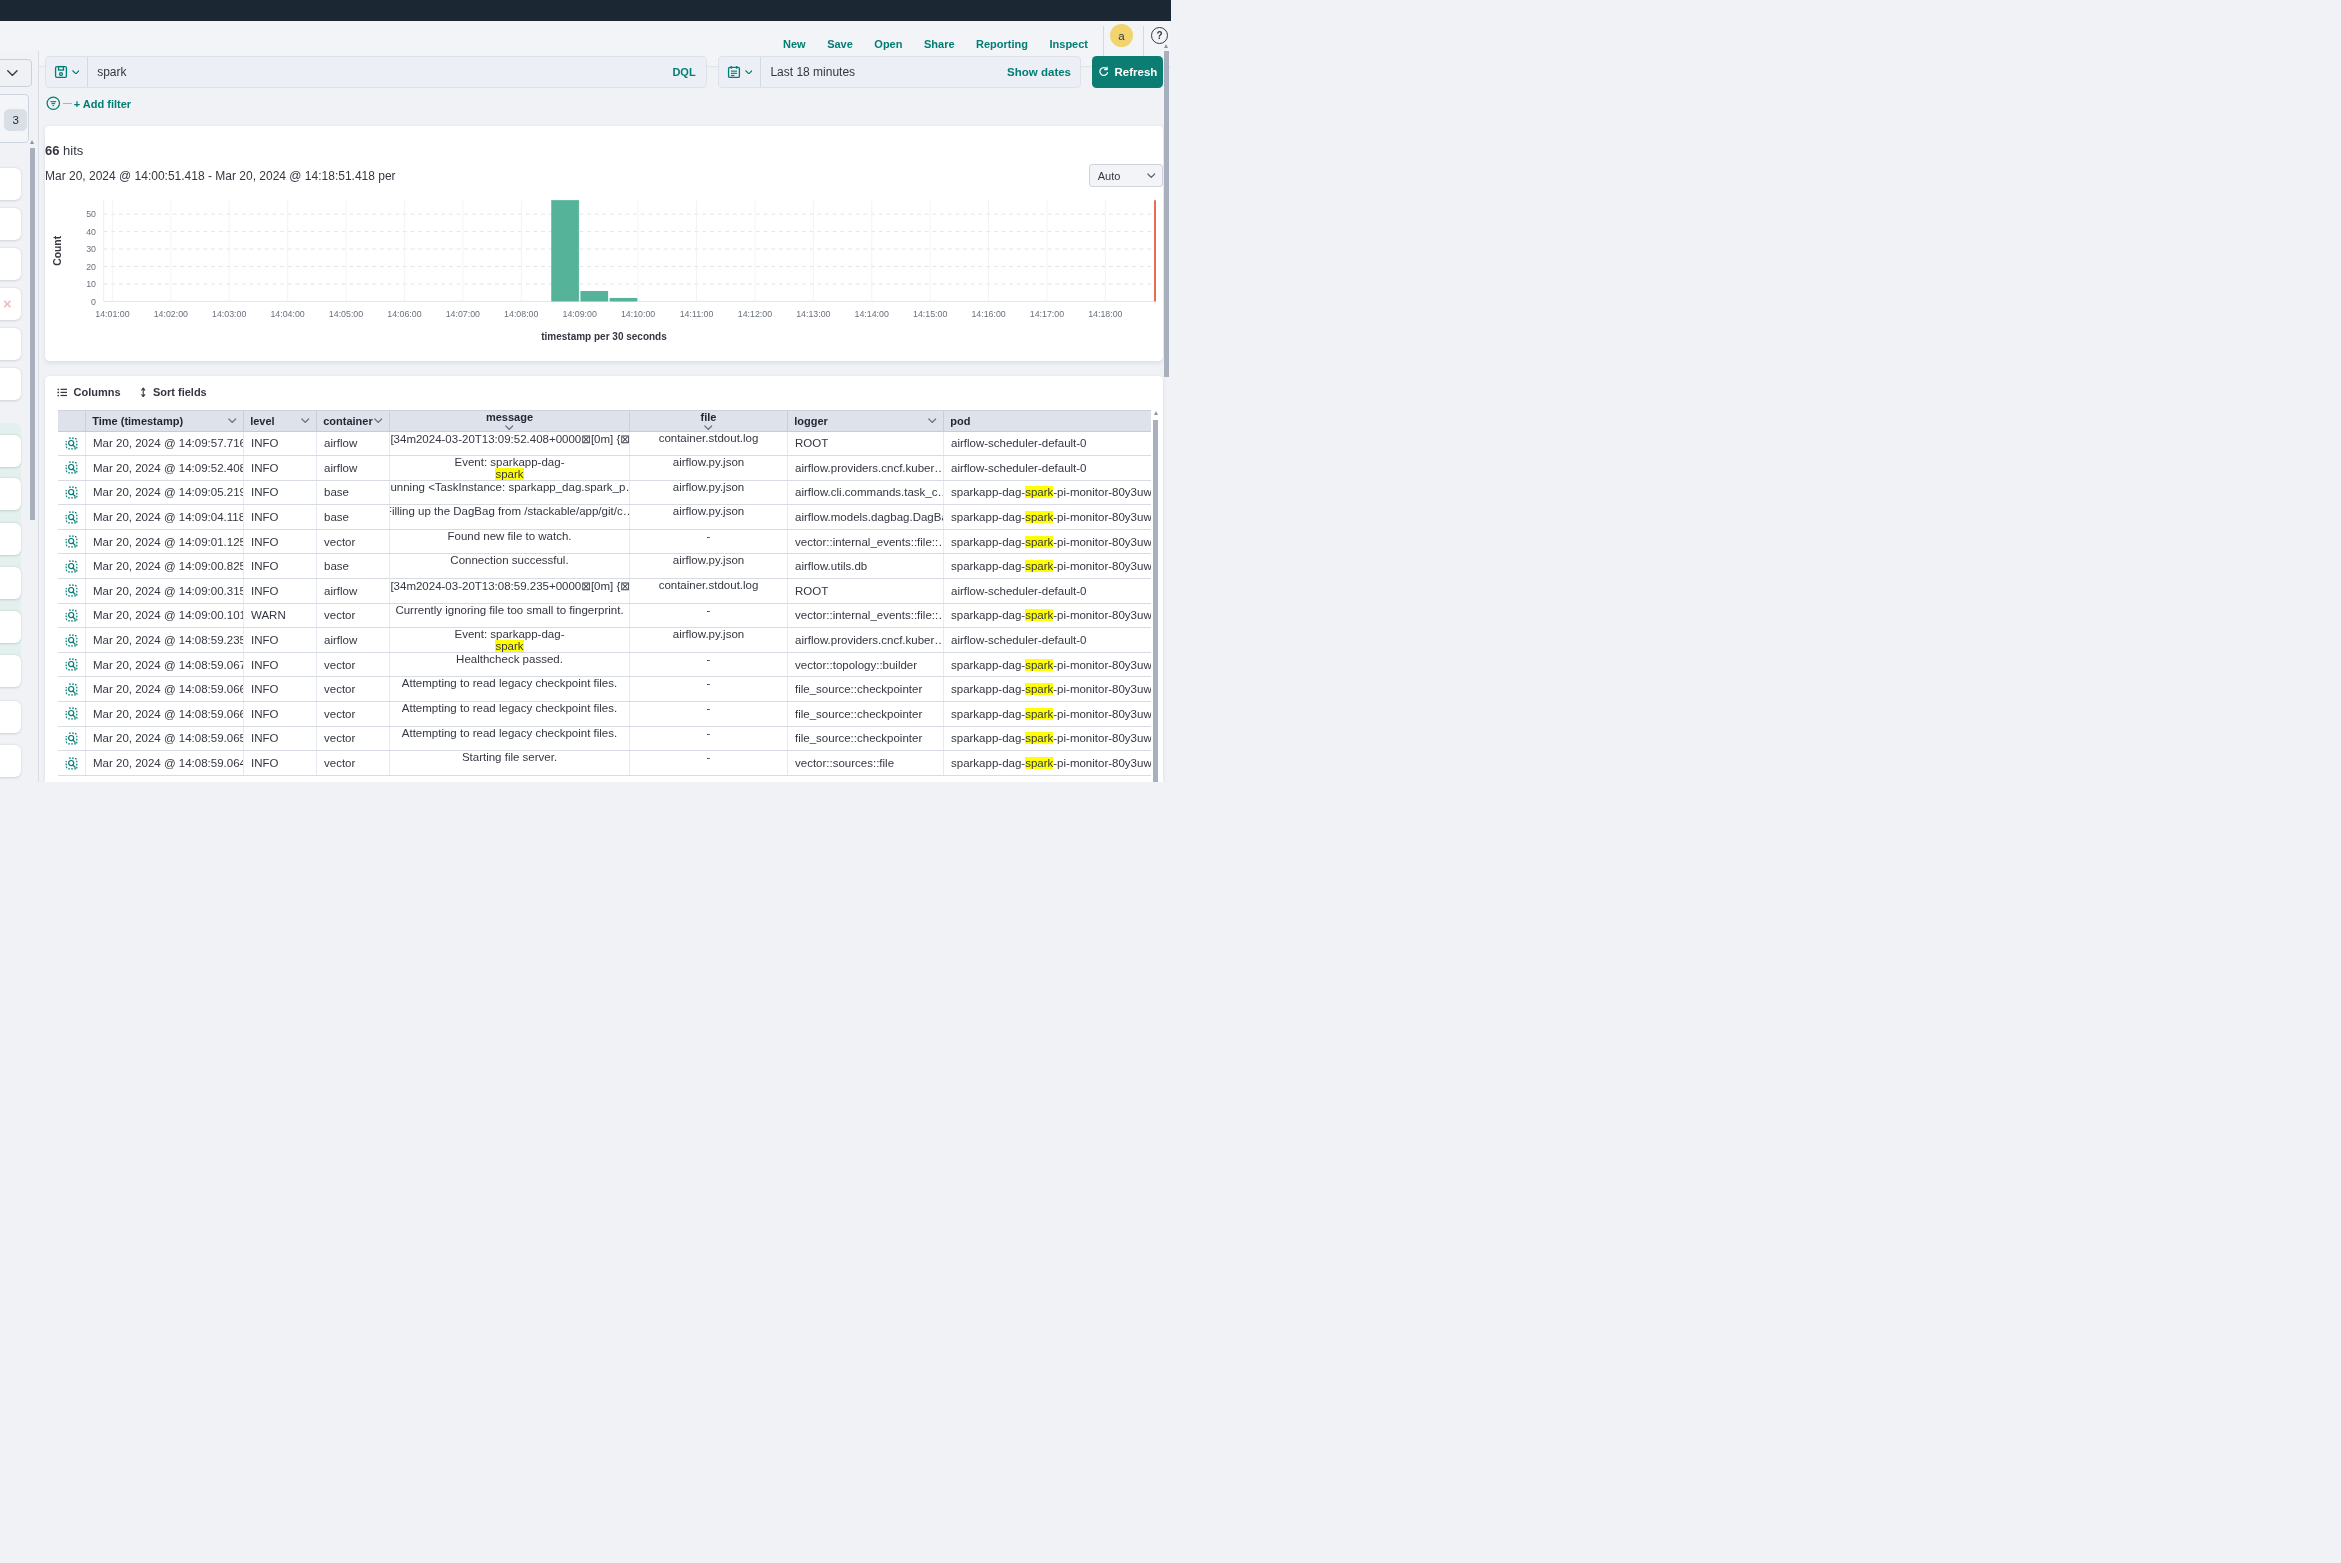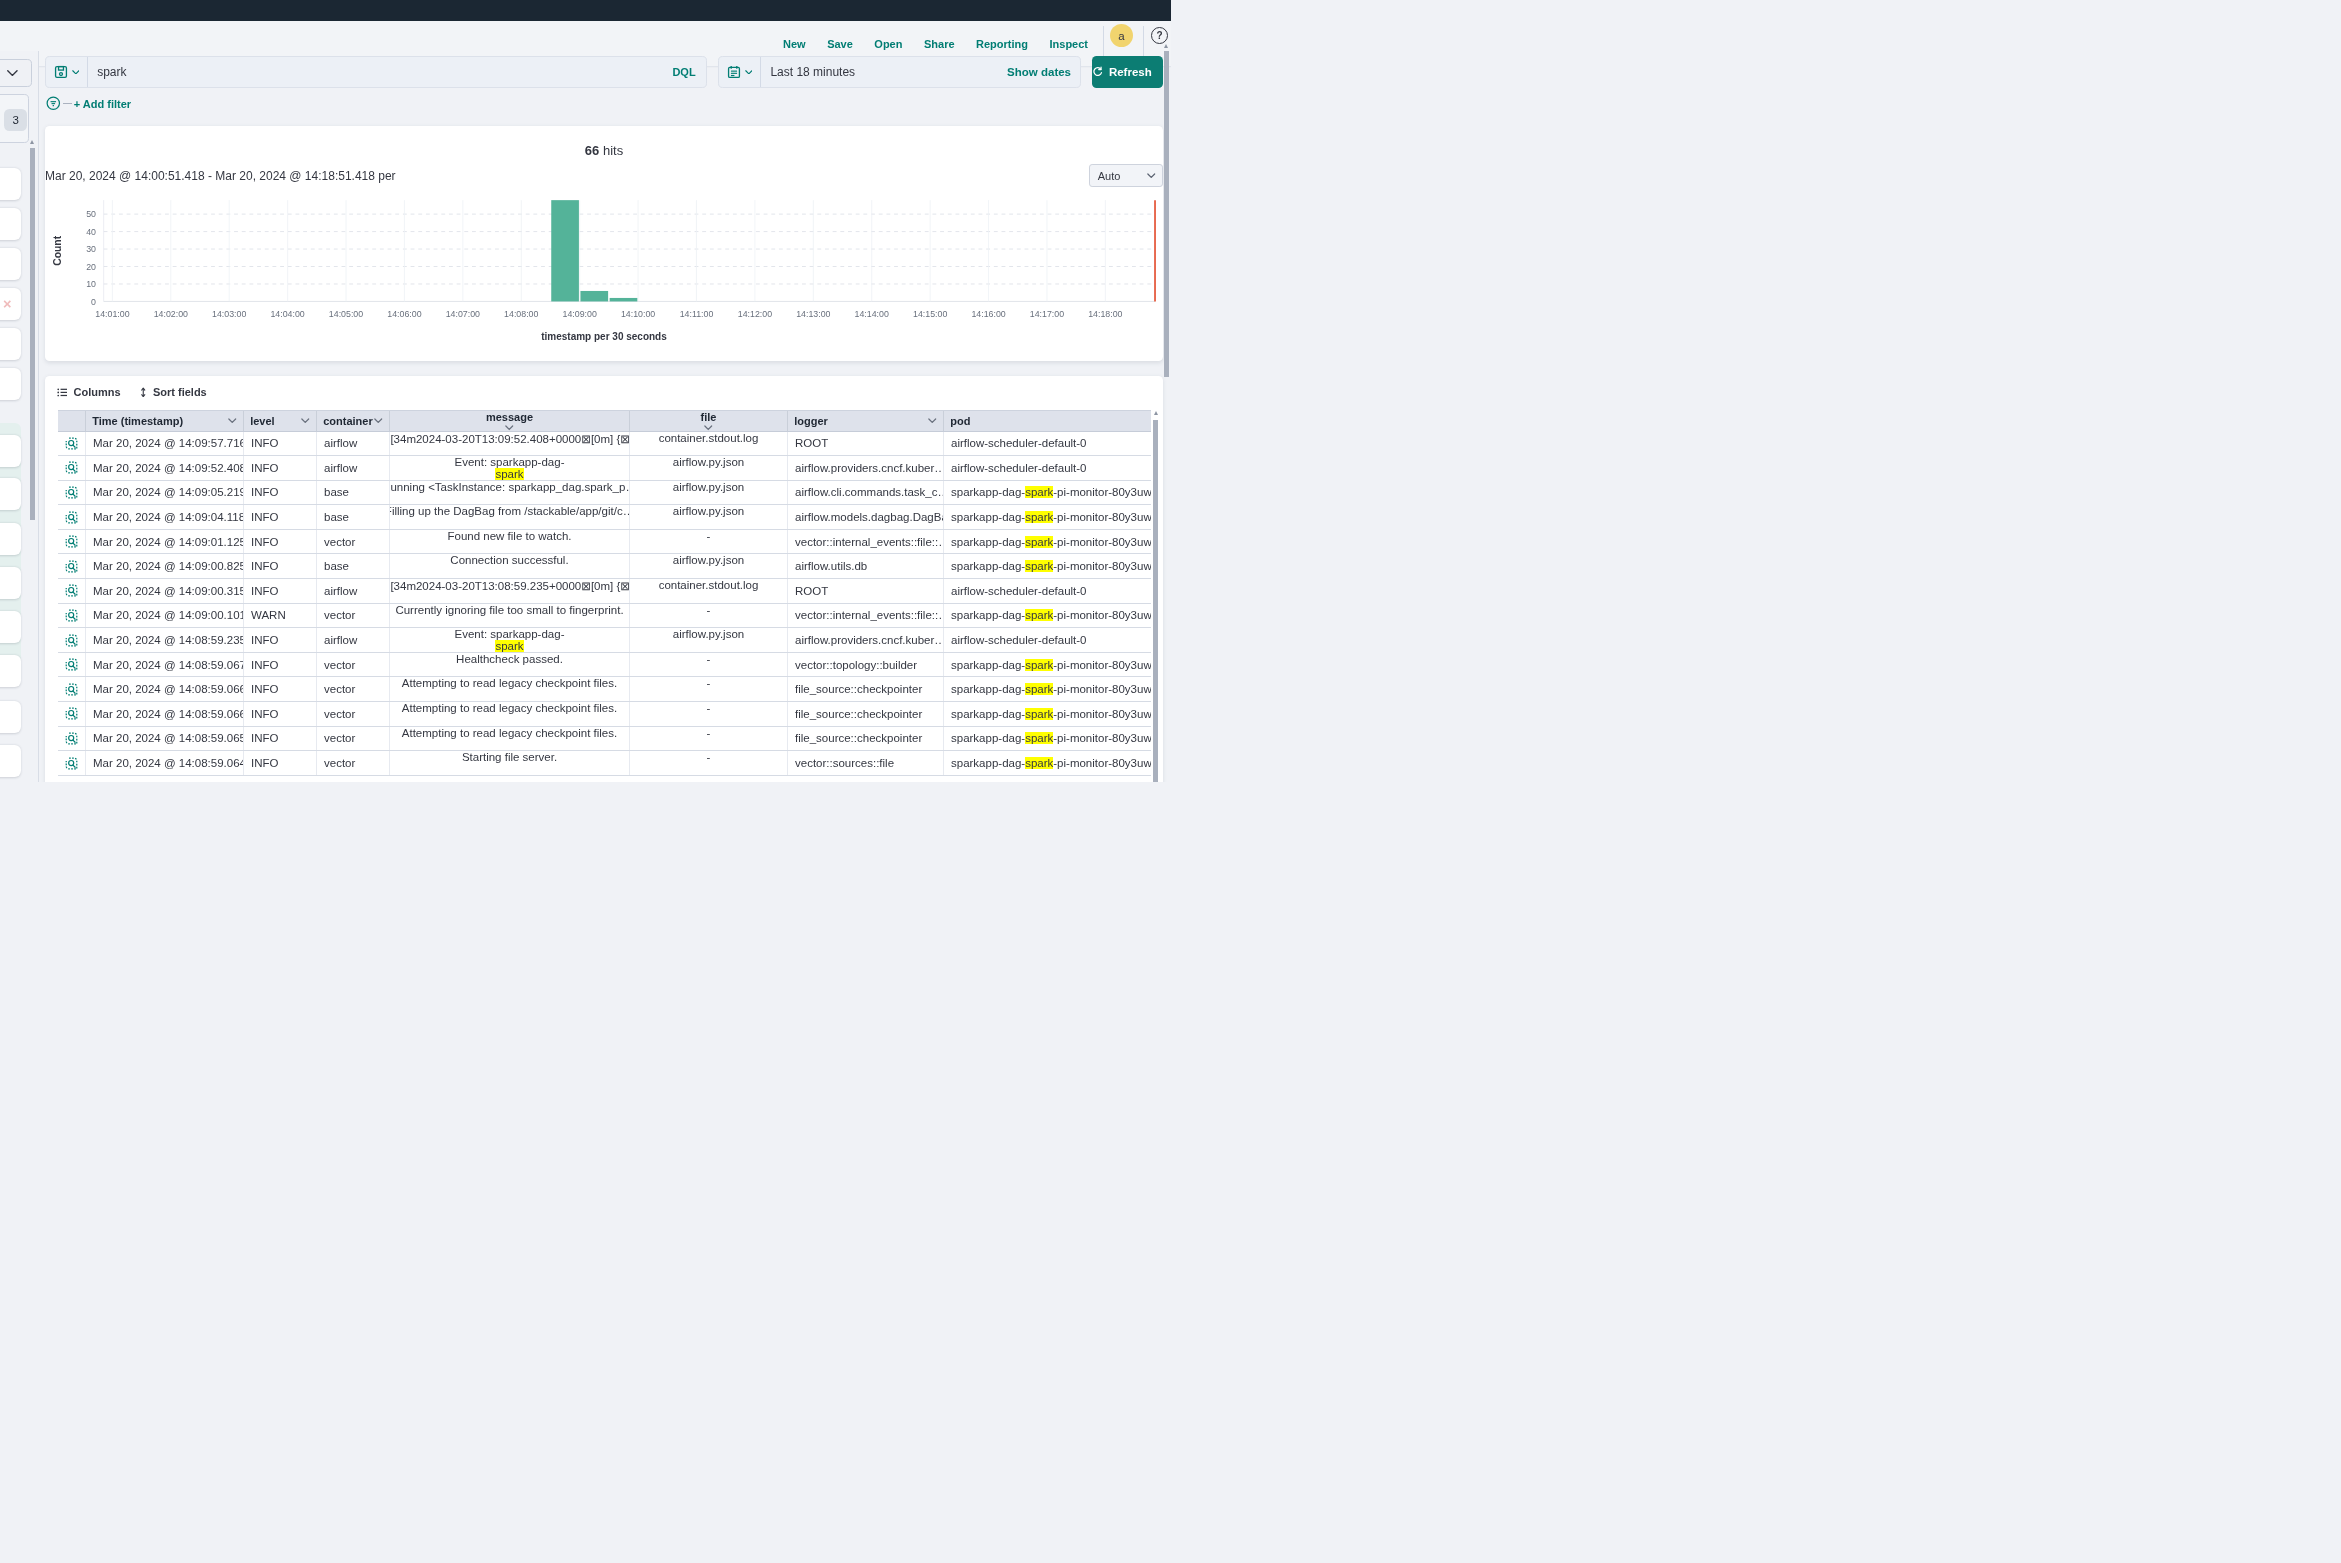--- a/index.html
+++ b/index.html
@@ -29,30 +29,30 @@
   
   .toolbar { position:absolute; left:45px; top:56px; width:1118px; height:32px; display:flex; gap:10.8px; }
   .searchbar, .datepicker { display:flex; align-items:center; background:#ecf0f6; border:0.8px solid #dce1ea; border-radius:4.6px; height:32px; }
   .searchbar { flex:1; }
   .datepicker { width:363px; }
   .bar-left { width:42px; align-self:stretch; display:flex; align-items:center; justify-content:center; gap:3.8px; border-right:0.8px solid #d3dae6; color:#017d73; cursor:pointer; }
   .query-input { flex:1; border:0; background:transparent; padding-left:9.2px; font-size:12px; color:#343741; font-family:"Liberation Sans",sans-serif; outline:none; }
   .dql-label { padding-right:10.8px; color:#017d73; font-weight:bold; font-size:11px; cursor:pointer; }
   .date-value { flex:1; padding-left:9.2px; font-size:12px; color:#343741; cursor:pointer; }
   .show-dates { padding-right:9.2px; color:#017d73; font-weight:bold; font-size:11.5px; cursor:pointer; white-space:nowrap; }
-  .refresh-btn { width:71px; height:32px; background:#0c7d73; border:0; border-radius:4.6px; color:#fff; font-size:11.5px; font-weight:bold; display:flex; align-items:center; gap:5.4px; cursor:pointer; font-family:"Liberation Sans",sans-serif; }
+  .refresh-btn { width:71px; height:32px; background:#0c7d73; border:0; border-radius:4.6px; color:#fff; font-size:11.5px; font-weight:bold; display:flex; align-items:center; justify-content:center; gap:5.4px; cursor:pointer; font-family:"Liberation Sans",sans-serif; }
 
   .filter-row { position:absolute; left:46px; top:95px; height:17px; display:flex; align-items:center; gap:2px; }
   .filter-dash { width:9.2px; height:1.5px; background:#aab2bf; }
   .add-filter { color:#017d73; font-weight:bold; font-size:11px; cursor:pointer; }
 
   
   .card { position:absolute; left:45px; width:1118px; background:#fff; border-radius:4.6px; box-shadow:0 1.5px 4.6px rgba(60,70,90,.12); }
   .hist-card { top:126px; height:235px; }
-  .hits-line { position:absolute; top:17px; left:0; right:0; text-align:center; font-size:13px; color:#343741; }
+  .hits-line { position:absolute; top:17px; left:0; right:0; text-align:left; font-size:13px; color:#343741; }
   .hits-count { font-weight:bold; }
   .range-line { position:absolute; top:38px; left:0; right:0; display:flex; align-items:center; justify-content:space-between; gap:7.7px; font-size:12px; color:#343741; }
   .interval-select { width:74px; height:23px; background:#f2f4f8; border:0.8px solid #ced3dd; border-radius:3.1px; display:flex; align-items:center; font-size:11px; color:#343741; padding:0 6.2px 0 7.7px; cursor:pointer; }
   .interval-select .lbl { flex:1; }
   .hist-svg { position:absolute; left:0; top:68px; }
   .axis-title { position:absolute; top:205px; left:0; right:0; text-align:center; font-size:10px; font-weight:bold; color:#343741; }
 
   
   .table-card { top:376px; height:431px; }
   .table-controls { position:absolute; top:10px; left:12.3px; display:flex; gap:18.5px; }

